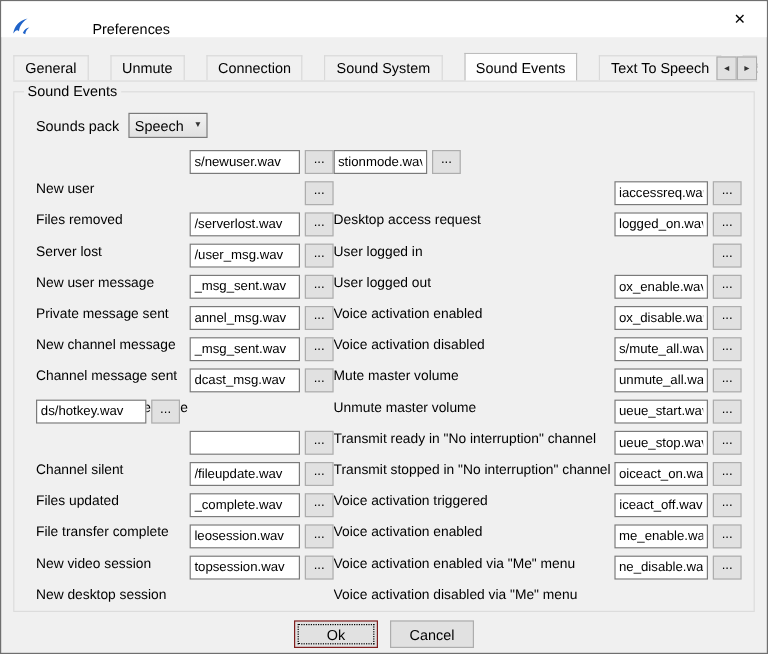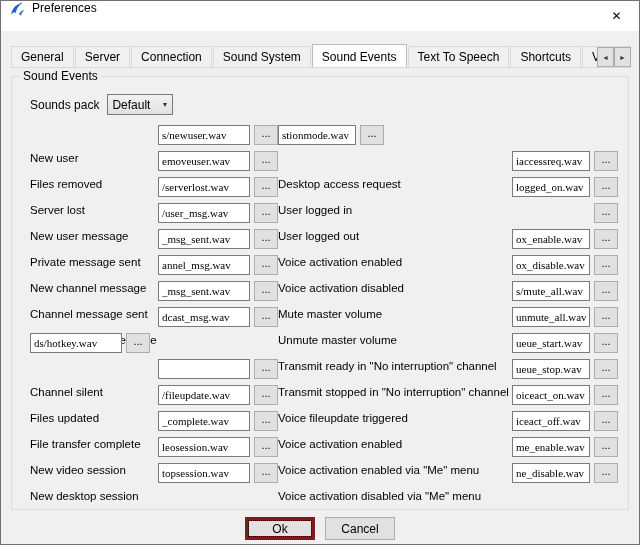--- a/index.html
+++ b/index.html
@@ -6,31 +6,31 @@
   html,body { margin:0; padding:0; background:#c8c8c8; }
   body { font-family:"Liberation Sans", sans-serif; }
   .window{
     width:640px;height:545px;
     border:1px solid #6f6f6f;
     background:#f0f0f0;
     position:relative;
     overflow:hidden;
   }
   
-  .titlebar{height:30px;background:#ffffff;display:flex;align-items:flex-start;}
+  .titlebar{height:30px;background:#ffffff;display:flex;align-items:flex-end;gap:45px;}
   .app-icon{width:17px;height:17px;margin:0 6px 0 8px;flex:0 0 auto;}
   .title{font-size:12px;color:#000;}
   .close-btn{margin-left:auto;width:45px;height:30px;display:flex;align-items:center;justify-content:center;font-size:12px;color:#000;cursor:default;}
   
   .tab-strip{
     display:flex;align-items:flex-end;
     margin:13px 0 0 10px;width:620px;
     border-bottom:1px solid #d9d9d9;
     position:relative;padding-right:36px;
-    overflow:hidden;white-space:nowrap;
+    overflow:hidden;white-space:nowrap;gap:17px;
   }
   .tab{
     border:1px solid #d9d9d9;border-bottom:none;
     background:#f0f0f0;padding:3px 9px 3px 9px;
     font-size:12px;margin-right:1px;flex:0 0 auto;
   }
   .tab.active{
     background:#fdfdfd;border-color:#bcbcbc;
     padding-top:5px;padding-bottom:4px;margin-bottom:-1px;
   }
@@ -57,57 +57,57 @@
   }
   .combo-value{flex:1;padding-left:4px;font-size:12px;}
   .combo-arrow{width:15px;text-align:center;font-size:7px;color:#333;}
   
   .row{display:flex;height:20px;margin:0 0 6px 10px;align-items:center;}
   .half-left{width:248px;display:flex;align-items:center;flex:0 0 auto;}
   .half-right{flex:1;display:flex;align-items:center;padding-right:2px;}
   .ev-label{flex:1;font-size:11.5px;white-space:nowrap;overflow:hidden;color:#000;margin-top:45px;}
   .ev-input{
     width:92px;height:20px;border:1px solid #7a7a7a;background:#fff;
-    font-size:11px;padding:1px 3px;font-family:Liberation Serif, serif;
+    font-size:11px;padding:1px 3px;font-family:Liberation Sans, sans-serif;
     flex:0 0 auto;
   }
   .half-right .ev-input{width:78px;}
   .browse{
     width:24px;height:20px;margin-left:4px;border:1px solid #adadad;
     background:#e1e1e1;font-size:11px;line-height:1;padding:0 0 4px 0;
     font-family:inherit;flex:0 0 auto;
   }
   
   .footer{display:flex;justify-content:center;gap:10px;margin-top:7px;}
   .btn{
     min-width:70px;height:23px;font-size:12px;background:#e1e1e1;
     border:1px solid #adadad;font-family:inherit;padding:0 12px;
   }
-  .btn-ok{border:4px solid #7f1d1d;outline:1px dotted #000;outline-offset:-4px;}
+  .btn-ok{border:1px solid #7f1d1d;outline:1px dotted #000;outline-offset:-4px;}
 </style>
 </head>
 <body>
 
 <div class="window">
 
   <div class="titlebar">
     <svg class="app-icon" viewBox="0 0 17 17">
       <path d="M2 14 C3.2 7.5, 6.5 3.5, 14 1.5 C9.5 4.5, 7.5 7.5, 6.8 12 C5.5 10.5, 4 10.8, 2 14 Z" fill="#1f63c9"></path>
       <path d="M10 13.5 C11.5 10.5, 13 9.5, 15.5 9 C13.5 10.5, 12.5 12, 12 14.5 Z" fill="#1f63c9"></path>
     </svg>
     <span class="title">Preferences</span>
     <span class="close-btn">✕</span>
   </div>
 
   <div class="tab-strip">
     <div class="tab">
     <span>General</span>
   </div>
       <div class="tab">
-    <span>Server</span>
+    <span>Unmute</span>
   </div>
       <div class="tab">
     <span>Connection</span>
   </div>
       <div class="tab">
     <span>Sound System</span>
   </div>
       <div class="tab active">
     <span>Sound Events</span>
   </div>
@@ -125,41 +125,40 @@
       <button class="spin">►</button>
     </div>
   </div>
 
   <div class="groupbox">
     <span class="groupbox-title">Sound Events</span>
 
     <div class="sounds-pack-row">
       <span>Sounds pack</span>
       <div class="combo">
-        <span class="combo-value">Default</span>
+        <span class="combo-value">Speech</span>
         <span class="combo-arrow">▼</span>
       </div>
     </div>
 
     <div>
         <div class="row">
     <div class="half-left">
       <span class="ev-label">New user</span>
       <input class="ev-input" type="text" value="s/newuser.wav" style="">
       <button class="browse">...</button>
     </div>
     <div class="half-right">
       <input class="ev-input" type="text" value="stionmode.wav" style="">
       <button class="browse">...</button>
     </div>
   </div>
         <div class="row">
     <div class="half-left">
       <span class="ev-label">Files removed</span>
-      <input class="ev-input" type="text" value="emoveuser.wav" style="">
       <button class="browse">...</button>
     </div>
     <div class="half-right">
       <span class="ev-label">Desktop access request</span>
       <input class="ev-input" type="text" value="iaccessreq.wav" style="">
       <button class="browse">...</button>
     </div>
   </div>
         <div class="row">
     <div class="half-left">
@@ -255,21 +254,21 @@
       <button class="browse">...</button>
     </div>
   </div>
         <div class="row">
     <div class="half-left">
       <span class="ev-label">Files updated</span>
       <input class="ev-input" type="text" value="/fileupdate.wav" style="">
       <button class="browse">...</button>
     </div>
     <div class="half-right">
-      <span class="ev-label">Voice fileupdate triggered</span>
+      <span class="ev-label">Voice activation triggered</span>
       <input class="ev-input" type="text" value="oiceact_on.wav" style="">
       <button class="browse">...</button>
     </div>
   </div>
         <div class="row">
     <div class="half-left">
       <span class="ev-label">File transfer complete</span>
       <input class="ev-input" type="text" value="_complete.wav" style="">
       <button class="browse">...</button>
     </div>

